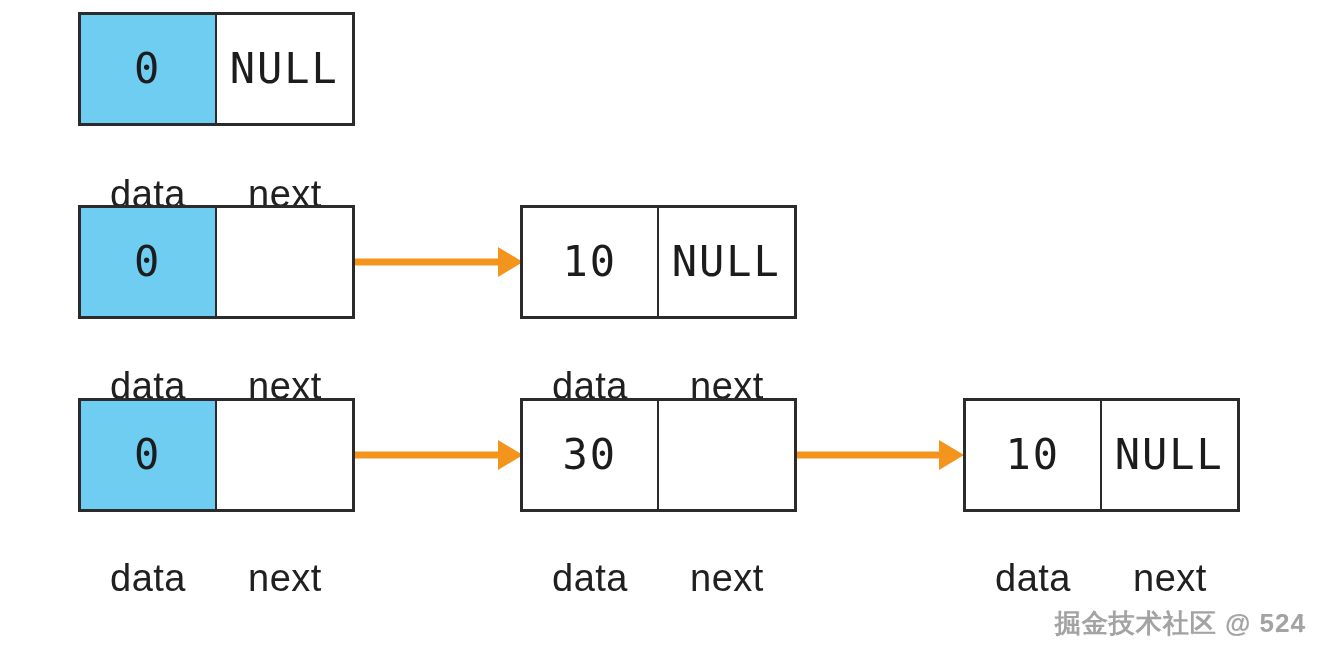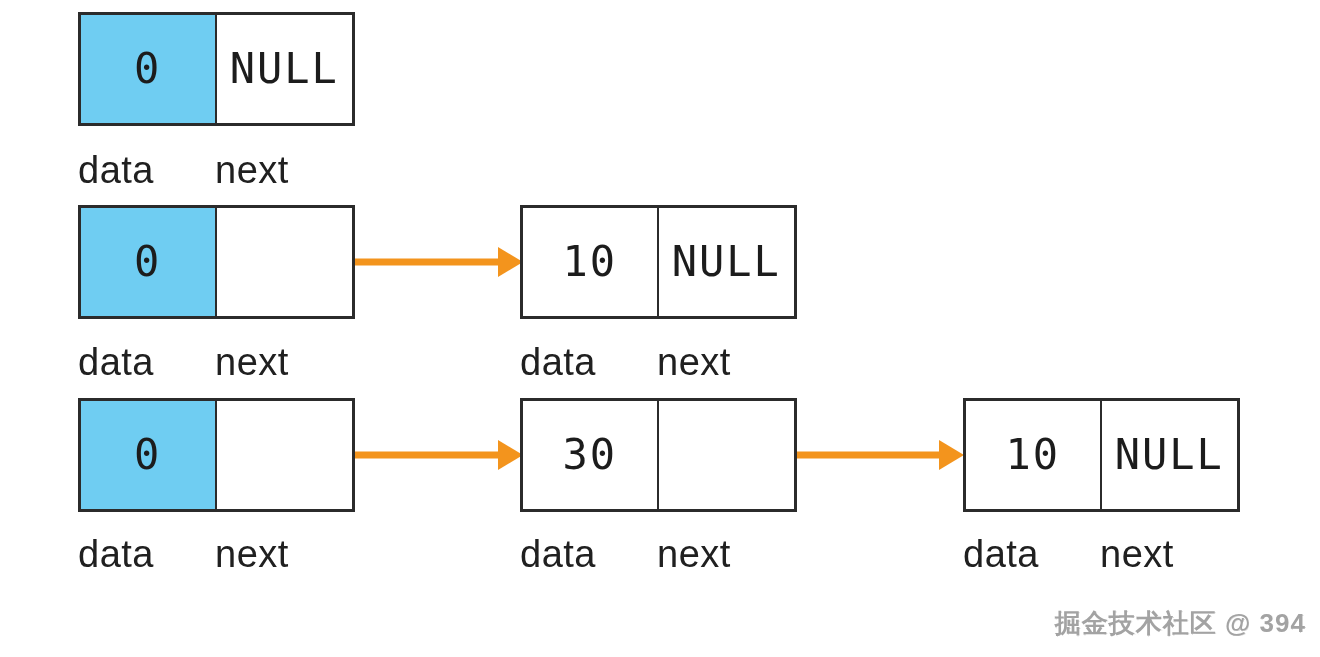--- a/index.html
+++ b/index.html
@@ -48,25 +48,26 @@
   .mono {
     font-family: "DejaVu Sans Mono", "Liberation Mono", monospace;
     font-size: 42px;
     letter-spacing: 2px;
     color: #1c1c1c;
     line-height: 1;
   }
   .field-label {
     position: absolute;
     width: 140px;
-    text-align: left;
+    text-align: center;
     font-size: 38px;
     line-height: 40px;
     color: #202020;
     letter-spacing: 0.5px;
+    margin-top: 24px;
   }
   .watermark {
     position: absolute;
     right: 14px;
     top: 606px;
     font-size: 26px;
     font-weight: bold;
     color: #a3a3a3;
     text-shadow: 2px 2px 0 #ffffff, 1px 1px 0 #d9d9d9;
     letter-spacing: 1px;
@@ -148,15 +149,15 @@
       <span class="mono">NULL</span>
     </div>
   </div>
   <div class="field-label" style="left:78px; top:534px;">data</div>
   <div class="field-label" style="left:215px; top:534px;">next</div>
   <div class="field-label" style="left:520px; top:534px;">data</div>
   <div class="field-label" style="left:657px; top:534px;">next</div>
   <div class="field-label" style="left:963px; top:534px;">data</div>
   <div class="field-label" style="left:1100px; top:534px;">next</div>
 
-  <div class="watermark">掘金技术社区 @ 394</div>
+  <div class="watermark">掘金技术社区 @ 524</div>
 
 </div>
 
 </body></html>

